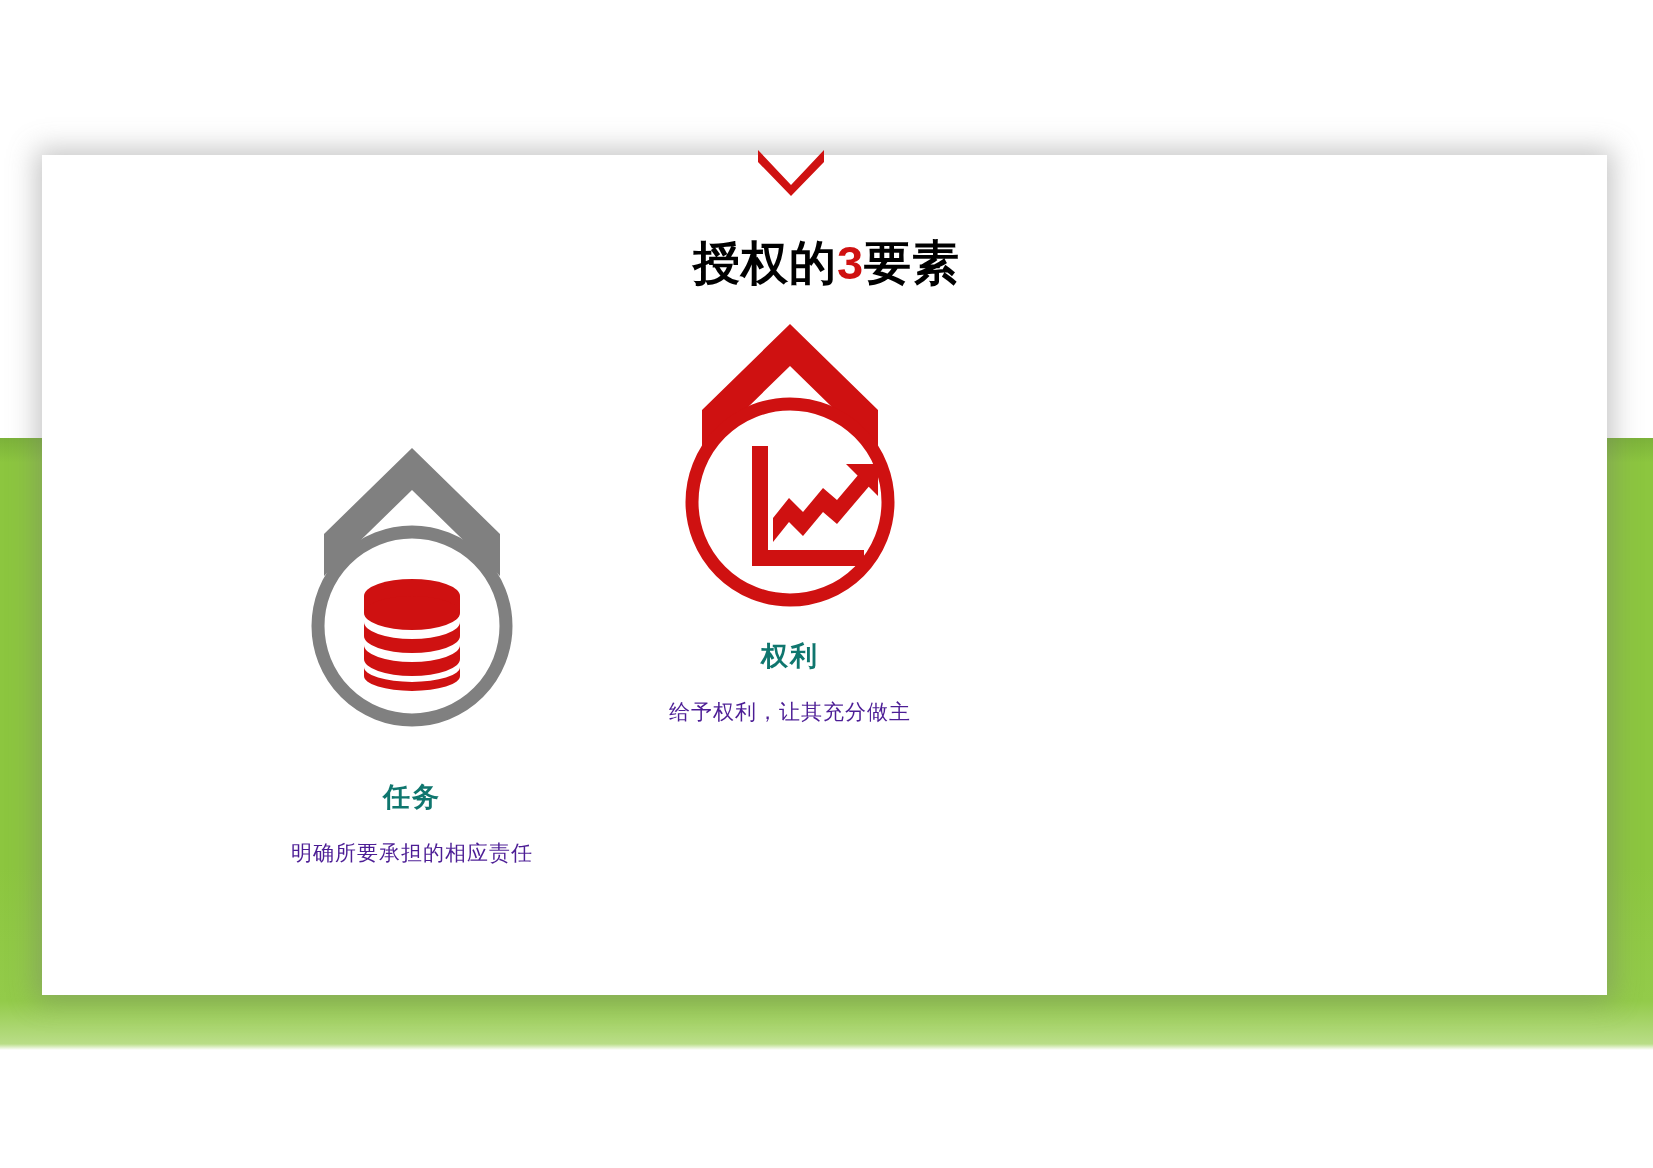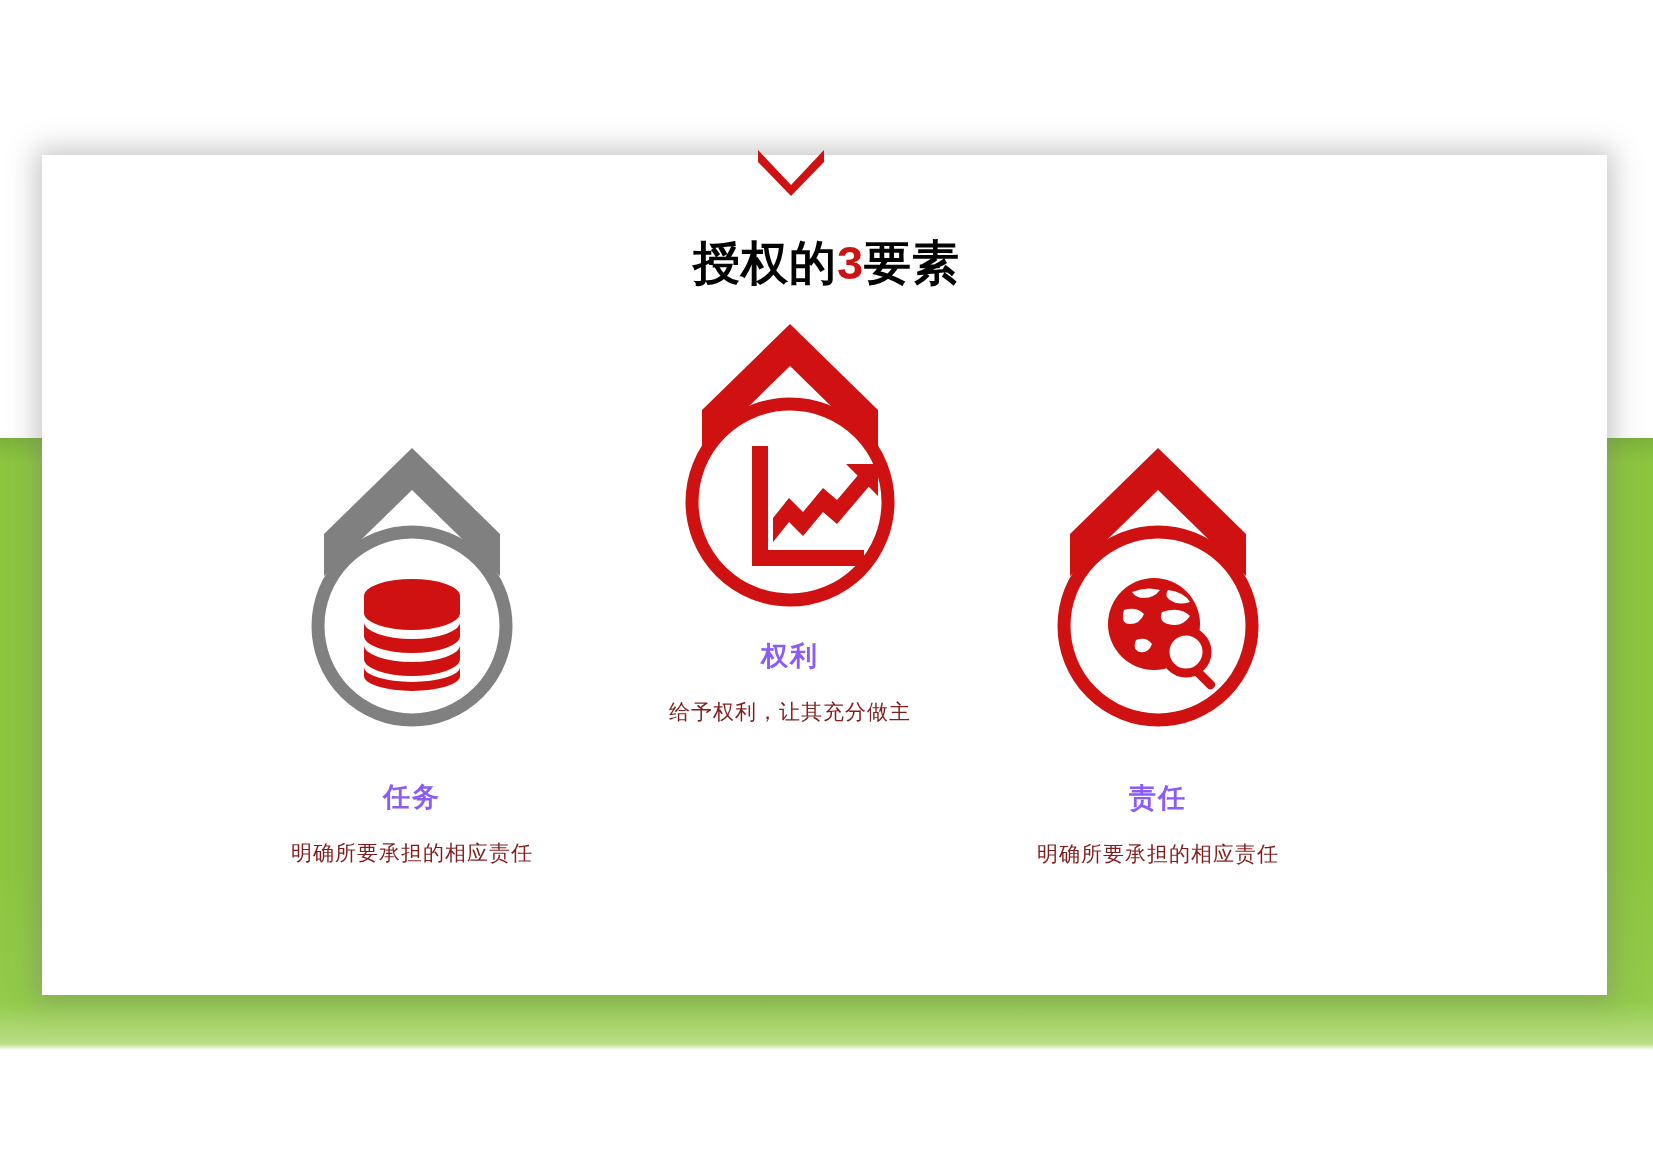--- a/index.html
+++ b/index.html
@@ -98,28 +98,28 @@
     position: relative;
     width: 420px;
     height: 290px;
   }
   .badge svg { display: block; margin: 0 auto; }
 
   .col-label {
     margin-top: 26px;
     font-size: 27px;
     font-weight: 700;
-    color: #8b5cf6;
+    color: #0f766e;
     letter-spacing: 2px;
   }
   .col-desc {
     margin-top: 24px;
     font-size: 21px;
     font-weight: 400;
-    color: #7f1d1d;
+    color: #4c1d95;
     letter-spacing: 1px;
   }
   .col-left .col-label  { margin-top: 43px; }
   .col-right .col-label { margin-top: 44px; }
 </style>
 </head>
 <body>
 
 <div id="slide">
 
@@ -171,38 +171,14 @@
           <path d="M113 196 l16 -20 l14 14 l20 -24 l14 12 l22 -26 l12 10 l-34 40 l-14 -12 l-20 24 l-14 -14 l-16 20 Z"></path>
 
           <path d="M186 142 h32 v32 l-11 -11 l-21 -21 Z"></path>
         </g>
       </svg>
     </div>
     <div class="col-label">权利</div>
     <div class="col-desc">给予权利，让其充分做主</div>
   </div>
 
-  <div class="col col-right">
-    <div class="badge">
-      <svg width="260" height="290" viewBox="0 0 260 290">
-        <path d="M42 88 L130 2 L218 88 L218 130 L130 44 L42 130 Z" fill="#cf1111"></path>
-        <circle cx="130" cy="180" r="94" fill="none" stroke="#cf1111" stroke-width="13"></circle>
-        <g fill="#cf1111">
-
-          <circle cx="126" cy="178" r="46"></circle>
-
-          <path d="M104 146 q14 -6 28 -2 q-6 8 -16 8 q-8 0 -12 -6 Z" fill="#ffffff"></path>
-          <path d="M140 144 q16 2 22 12 q-12 4 -20 -2 q-6 -4 -2 -10 Z" fill="#ffffff"></path>
-          <path d="M96 164 q12 -4 20 4 q-4 10 -14 10 q-10 0 -6 -14 Z" fill="#ffffff"></path>
-          <path d="M134 166 q18 -6 28 4 q-8 12 -22 8 q-10 -3 -6 -12 Z" fill="#ffffff"></path>
-          <path d="M108 194 q10 -4 16 4 q-4 10 -12 8 q-8 -2 -4 -12 Z" fill="#ffffff"></path>
-
-          <circle cx="158" cy="206" r="24" fill="#ffffff"></circle>
-          <circle cx="158" cy="206" r="21" fill="none" stroke="#cf1111" stroke-width="9"></circle>
-          <rect x="172" y="220" width="9" height="26" rx="4" transform="rotate(-45 176 233)"></rect>
-        </g>
-      </svg>
-    </div>
-    <div class="col-label">责任</div>
-    <div class="col-desc">明确所要承担的相应责任</div>
-  </div>
 
 </div>
 
 </body></html>

